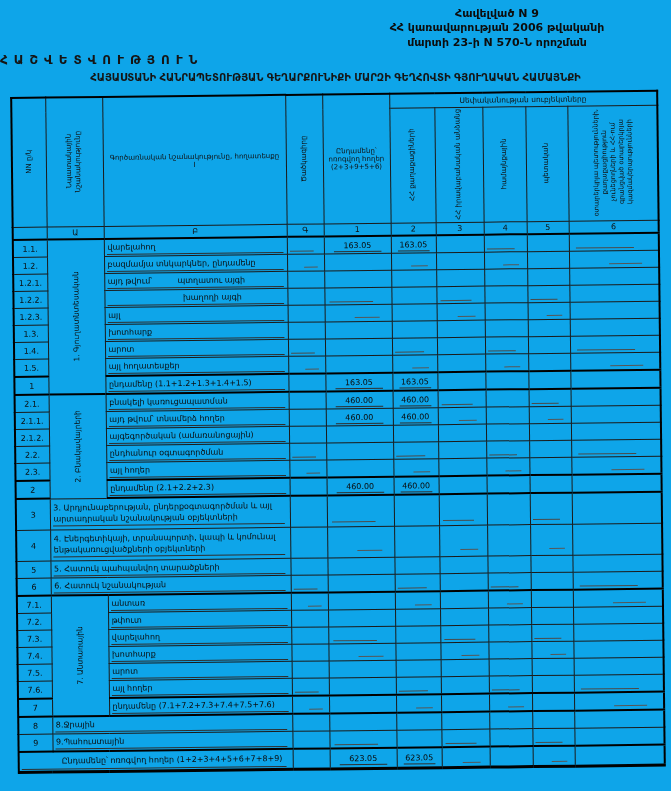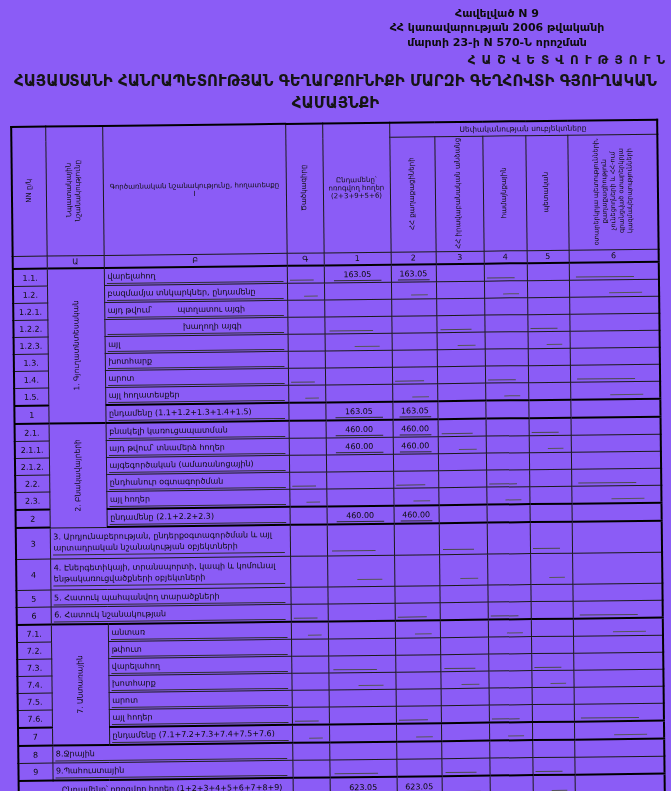--- a/index.html
+++ b/index.html
@@ -1,33 +1,33 @@
 <!DOCTYPE html>
 <html><head>
 <meta charset="utf-8">
 <style>
   html,body{margin:0;padding:0;background:#e8e8e8;}
   .page{
     width:671px;height:791px;position:relative;overflow:hidden;
-    background:#8b5cf6;color:#111;
+    background:#0ea5e9;color:#111;
     font-family:"DejaVu Sans",sans-serif;
     -webkit-font-smoothing:none;
   }
   
   .appendix{
     margin:7px 14px 0 auto;width:320px;text-align:center;
     font-size:11px;font-weight:bold;line-height:1.3;color:#0d0d0d;
   }
   
   .title{
-    margin-top:3px;text-align:right;font-size:12px;font-weight:bold;
+    margin-top:3px;text-align:left;font-size:12px;font-weight:bold;
     letter-spacing:6px;color:#151515;
   }
   .subtitle{
-    margin-top:4px;text-align:center;font-size:15px;font-weight:bold;
+    margin-top:4px;text-align:center;font-size:10px;font-weight:bold;
     line-height:1.45;color:#151515;
   }
   
   .table-wrap{margin:9px 0 0 14px;transform:rotate(-0.65deg);transform-origin:40% 50%;}
   table{border-collapse:collapse;table-layout:fixed;width:646px;border:2px solid #000;}
   th,td{border:1px solid #1b1b1b;padding:0;font-weight:normal;overflow:hidden;}
   thead th{font-size:7px;line-height:1.2;text-align:center;vertical-align:middle;color:#101010;}
   .own-top{height:13px;font-size:7.5px;}
   .hdr-tall{height:112px;}
   .vert{

